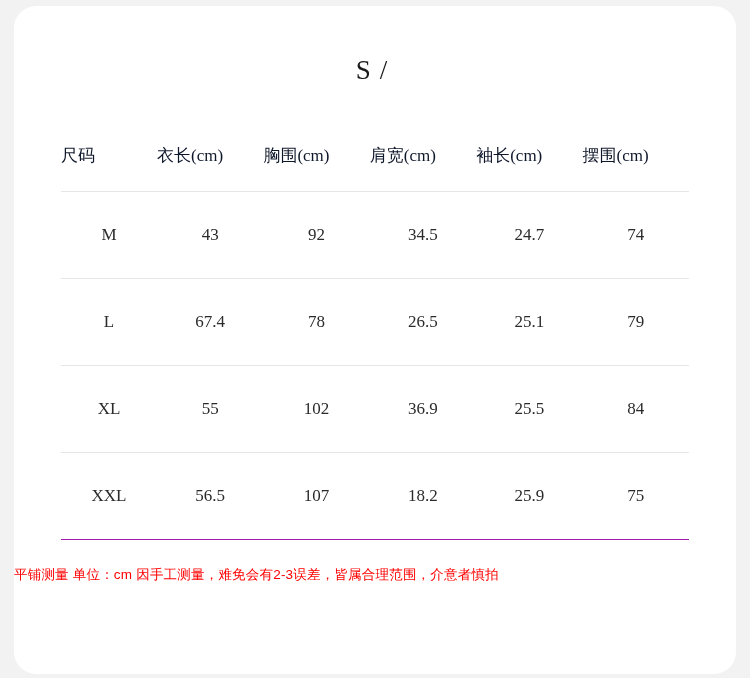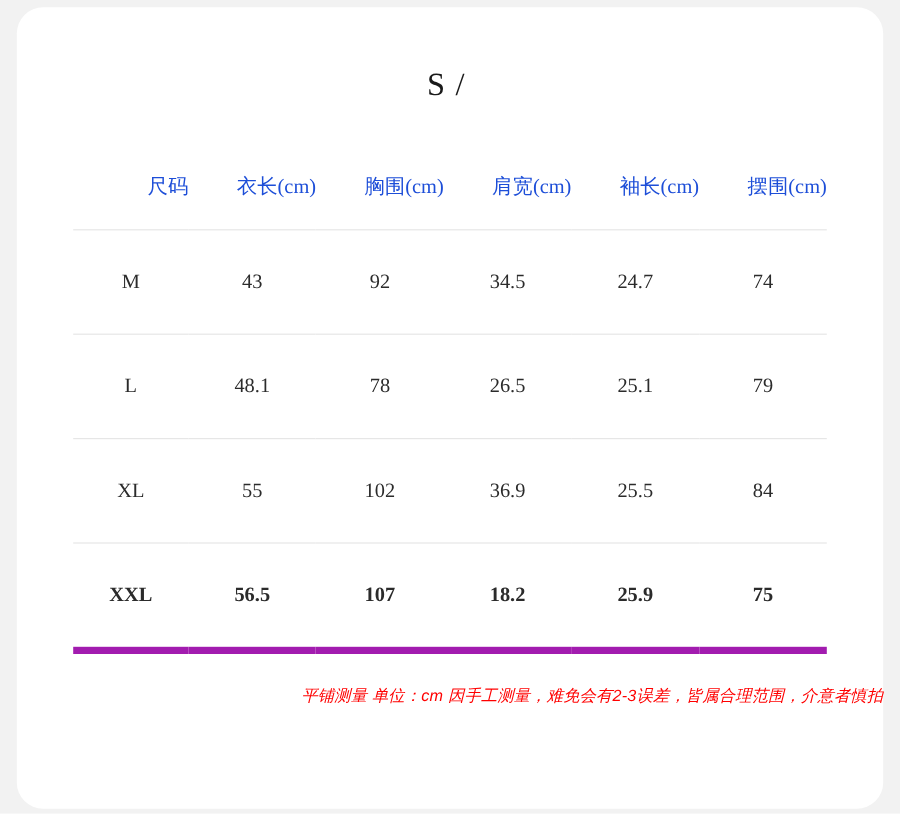--- a/index.html
+++ b/index.html
@@ -40,46 +40,44 @@
   }
   .size-table {
     width: 628px;
     margin: 44px auto 0 auto;
     border-collapse: collapse;
     table-layout: fixed;
   }
   .size-table th {
     font-weight: 400;
     font-size: 17px;
-    color: #1d4ed8;
+    color: #0f172a;
     padding: 10px 0 24px 0;
-    text-align: right;
+    text-align: left;
     font-family: "Liberation Serif", serif;
   }
   .size-table td {
     font-size: 17px;
     color: #2b2b2b;
     text-align: center;
     height: 84px;
     border-top: 1px solid #e6e6e6;
     font-family: "Liberation Serif", serif;
   }
   .size-table tbody tr:last-child td {
-    border-bottom: 6px solid #a21caf;
-    font-weight: bold;
+    border-bottom: 1px solid #a21caf;
   }
   .col-size { width: 96px; }
   .note {
     margin-top: 26px;
-    text-align: right;
+    text-align: left;
     color: #ff0000;
     font-size: 13.5px;
     letter-spacing: 0.2px;
     font-family: "Liberation Sans", sans-serif;
-    font-style: italic;
   }
 </style>
 </head>
 <body>
 
 <div class="card">
 
   <div class="title-block">
     <div class="title-line title-line-1">S /</div>
   </div>
@@ -99,21 +97,21 @@
       <tr>
         <td class="col-size">M</td>
         <td>43</td>
         <td>92</td>
         <td>34.5</td>
         <td>24.7</td>
         <td>74</td>
       </tr>
       <tr>
         <td class="col-size">L</td>
-        <td>48.1</td>
+        <td>67.4</td>
         <td>78</td>
         <td>26.5</td>
         <td>25.1</td>
         <td>79</td>
       </tr>
       <tr>
         <td class="col-size">XL</td>
         <td>55</td>
         <td>102</td>
         <td>36.9</td>

